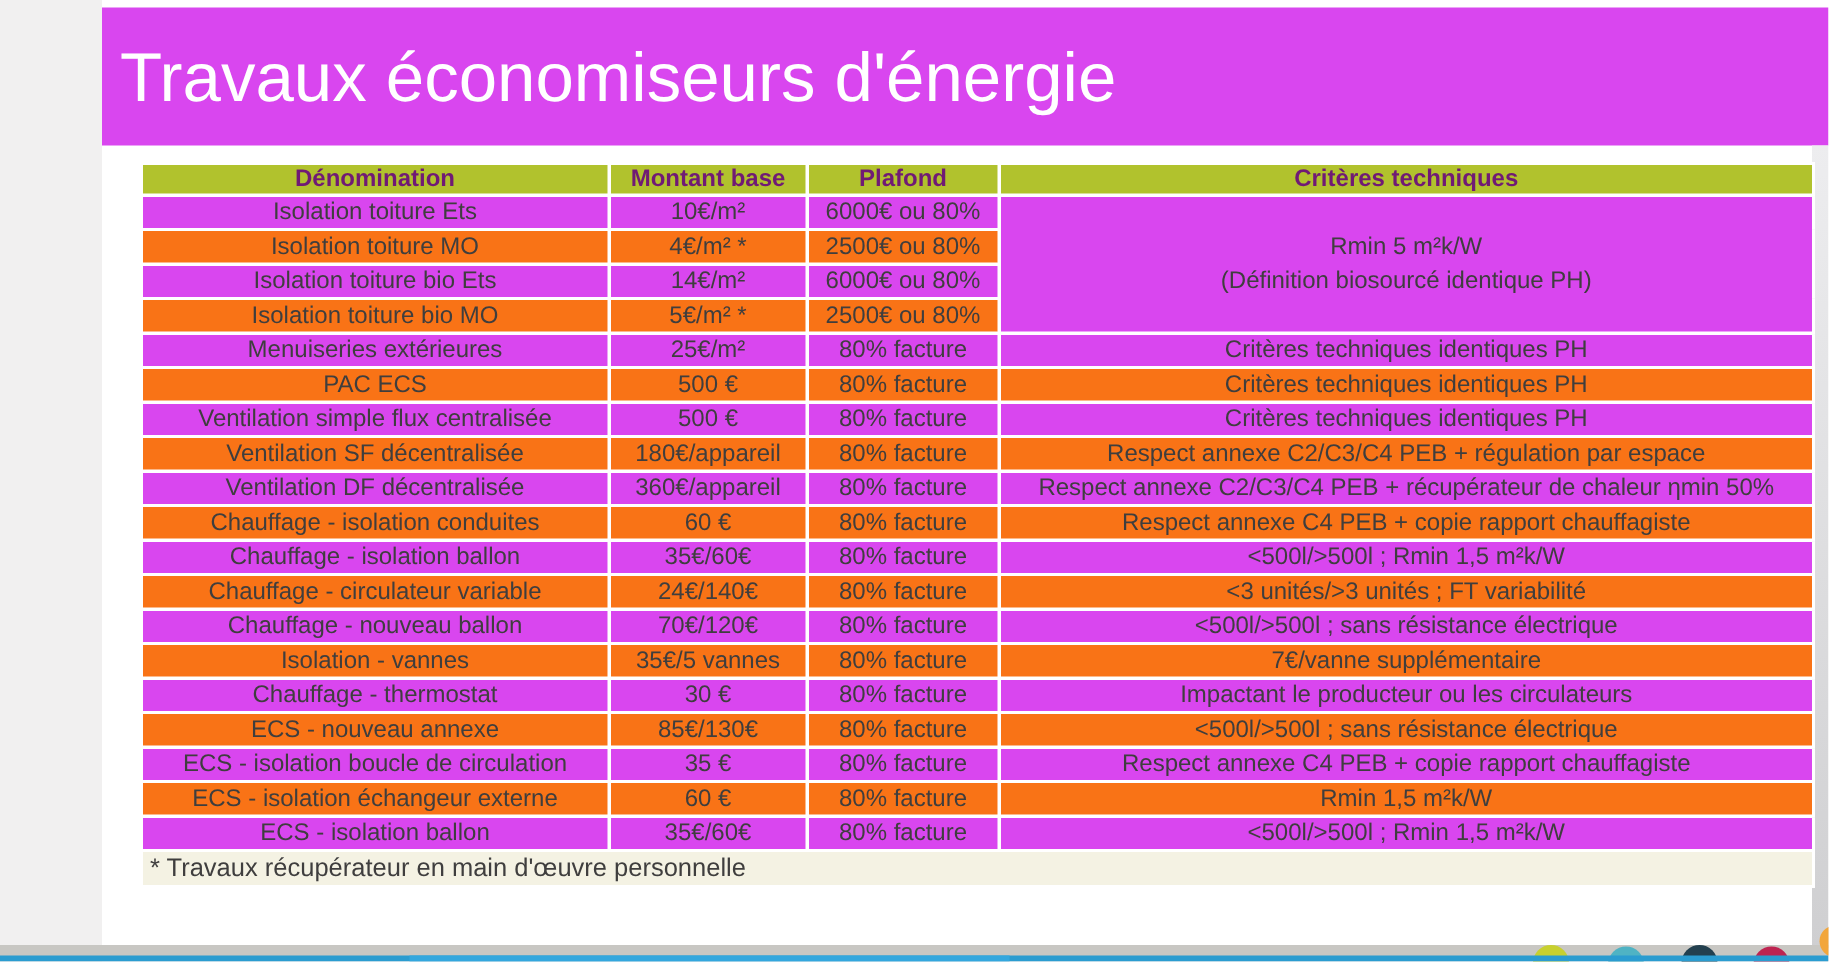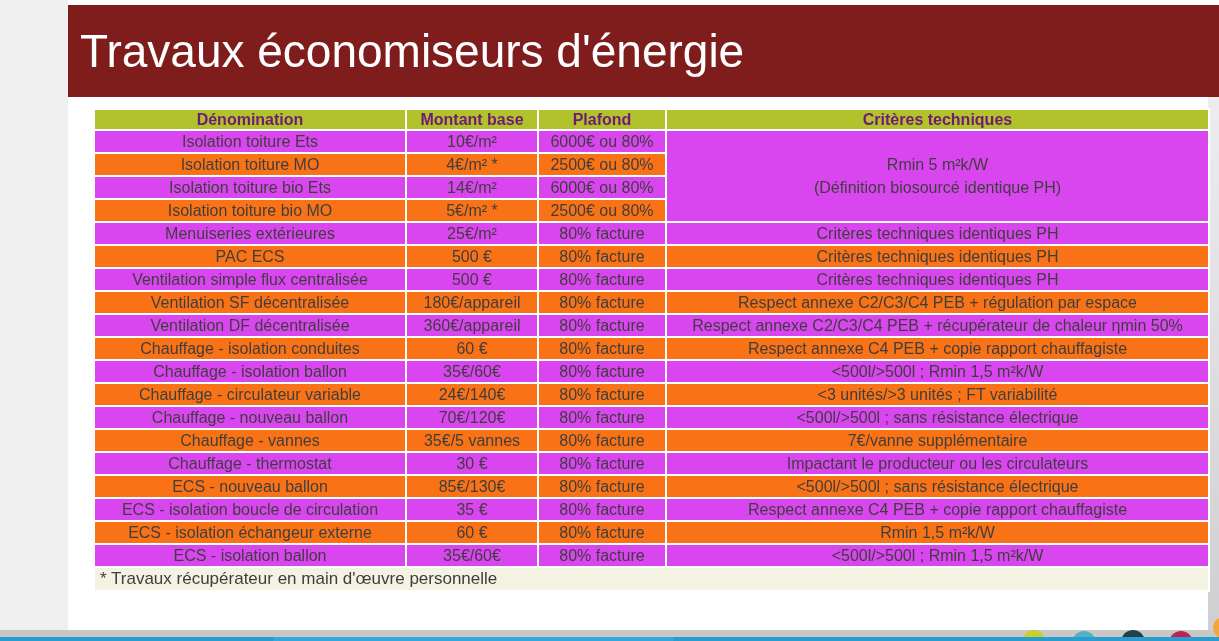--- a/index.html
+++ b/index.html
@@ -6,21 +6,21 @@
   html,body { width:1219px; height:641px; }
   body { font-family:"Liberation Sans", sans-serif; background:#ffffff; }
 
   .slide { position:relative; width:1219px; height:641px; background:#ffffff; overflow:hidden; }
 
   .left-margin { position:absolute; left:0; top:0; width:68px; height:641px; background:#F1F0F0; z-index:1; }
   .right-margin { position:absolute; left:1208px; top:97px; width:11px; height:535px;
                   background:linear-gradient(#EDEDEF,#CFCFD1); z-index:2; }
 
   .title-bar { position:absolute; left:68px; top:5px; width:1151px; height:92px;
-               background:#7f1d1d; display:flex; align-items:center; padding-left:12px; z-index:2; }
+               background:#d946ef; display:flex; align-items:center; padding-left:12px; z-index:2; }
   .title-bar h1 { color:#ffffff; font-size:46px; font-weight:400; letter-spacing:0; }
 
   .table-wrap { position:absolute; left:93px; top:108px; width:1115px; z-index:5; }
   table { border-collapse:collapse; table-layout:fixed; width:1115px; }
   col.c1 { width:312px; } col.c2 { width:132px; } col.c3 { width:128px; } col.c4 { width:543px; }
 
   th, td { border:2px solid #ffffff; overflow:hidden; }
   th { background:#B1C22D; color:#701a75; font-weight:700; font-size:16px;
        height:21px; text-align:center; white-space:nowrap; }
   td { font-size:16px; color:#3F3E3E; text-align:center; height:21px;
@@ -144,33 +144,33 @@
             <td>80% facture</td>
             <td>&lt;3 unités/&gt;3 unités ; FT variabilité</td>
           </tr>
           <tr class="odd">
             <td>Chauffage - nouveau ballon</td>
             <td>70€/120€</td>
             <td>80% facture</td>
             <td>&lt;500l/&gt;500l ; sans résistance électrique</td>
           </tr>
           <tr class="even">
-            <td>Chauffage - vannes</td>
+            <td>Isolation - vannes</td>
             <td>35€/5 vannes</td>
             <td>80% facture</td>
             <td>7€/vanne supplémentaire</td>
           </tr>
           <tr class="odd">
             <td>Chauffage - thermostat</td>
             <td>30 €</td>
             <td>80% facture</td>
             <td>Impactant le producteur ou les circulateurs</td>
           </tr>
           <tr class="even">
-            <td>ECS - nouveau ballon</td>
+            <td>ECS - nouveau annexe</td>
             <td>85€/130€</td>
             <td>80% facture</td>
             <td>&lt;500l/&gt;500l ; sans résistance électrique</td>
           </tr>
           <tr class="odd">
             <td>ECS - isolation boucle de circulation</td>
             <td>35 €</td>
             <td>80% facture</td>
             <td>Respect annexe C4 PEB + copie rapport chauffagiste</td>
           </tr>

